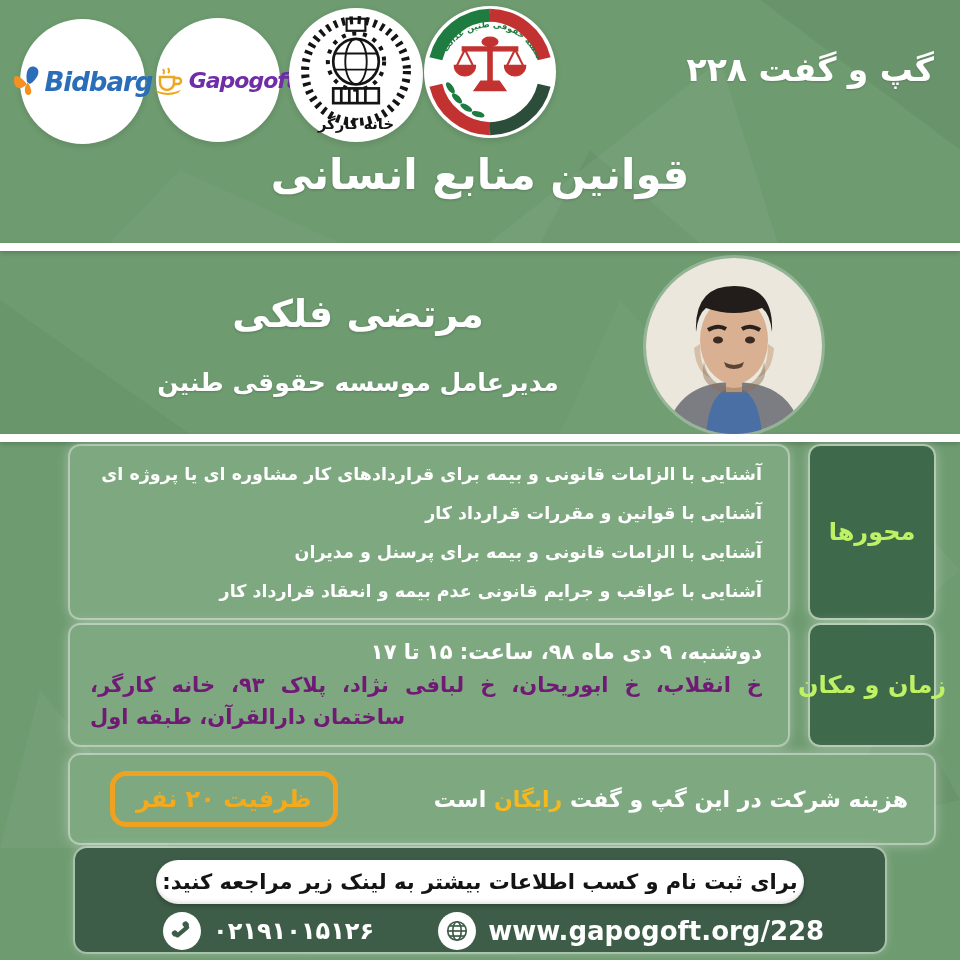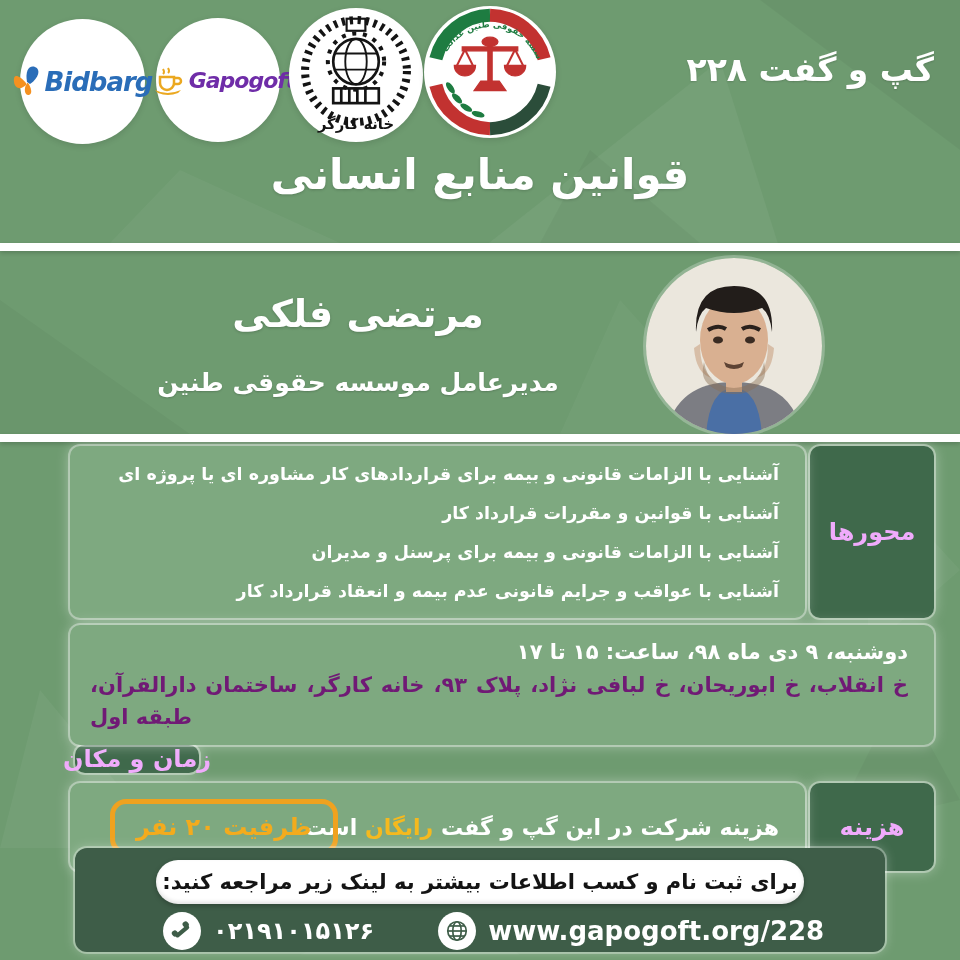--- a/index.html
+++ b/index.html
@@ -34,26 +34,26 @@
   .speaker-name{position:absolute;left:70px;top:280px;width:576px;text-align:center;direction:rtl;
     color:#fff;font-size:38px;font-weight:800;text-shadow:0 1px 3px rgba(0,0,0,0.2);margin-top:12px;}
   .speaker-title{position:absolute;left:70px;top:368px;width:576px;text-align:center;direction:rtl;
     color:#fff;font-size:25px;font-weight:700;text-shadow:0 1px 2px rgba(0,0,0,0.18);}
   .portrait{position:absolute;left:646px;top:258px;width:176px;height:176px;border-radius:50%;
     overflow:hidden;box-shadow:0 0 0 3px rgba(255,255,255,0.25);}
   
   .rows{position:absolute;left:70px;top:446px;width:864px;}
   .row{display:flex;align-items:stretch;}
   .row-1{margin-bottom:7px;}
-  .row-2{margin-bottom:10px;flex-direction:column;}
+  .row-2{margin-bottom:10px;}
   .row-content{flex:1;background:#7ea980;border-radius:10px;position:relative;
     box-shadow:0 0 0 2px rgba(255,255,255,0.35),0 0 14px rgba(255,255,255,0.45);}
-  .row-label{width:124px;margin-left:5px;background:#3f694b;border-radius:10px;
+  .row-label{width:124px;margin-left:22px;background:#3f694b;border-radius:10px;
     display:flex;align-items:center;justify-content:center;direction:rtl;
-    color:#f0abfc;font-size:24px;font-weight:800;white-space:nowrap;
+    color:#bef264;font-size:24px;font-weight:800;white-space:nowrap;
     box-shadow:0 0 0 2px rgba(255,255,255,0.35),0 0 14px rgba(255,255,255,0.45);}
   .topics-box{min-height:172px;padding:8px 26px 6px 14px;box-sizing:border-box;
     display:flex;flex-direction:column;justify-content:center;}
   .topic-line{direction:rtl;text-align:right;color:#fff;font-size:17.5px;font-weight:700;
     line-height:39px;}
   .schedule-box{min-height:120px;padding:10px 26px 8px 20px;box-sizing:border-box;}
   .schedule-datetime{direction:rtl;text-align:right;color:#fff;font-size:21px;font-weight:700;line-height:34px;}
   .schedule-address{direction:rtl;text-align:justify;text-align-last:left;color:#701a75;
     font-size:21px;font-weight:700;line-height:32px;}
   .cost-box{min-height:88px;}
@@ -220,21 +220,20 @@
 
     <div class="row row-3">
       <div class="row-content cost-box">
         <div class="cost-text">
           <span>هزینه شرکت در این گپ و گفت</span>
           <span class="cost-highlight">رایگان</span>
           <span>است</span>
         </div>
         <div class="capacity-badge">ظرفیت ۲۰ نفر</div>
       </div>
-      <div class="row-label">هزینه</div>
     </div>
 
   </div>
 
   <div class="footer-box">
     <div class="footer-pill">برای ثبت نام و کسب اطلاعات بیشتر به لینک زیر مراجعه کنید:</div>
     <div class="contacts">
       <div class="contact-item">
         <span class="contact-icon">
           <svg width="26" height="26" viewBox="0 0 100 100">

